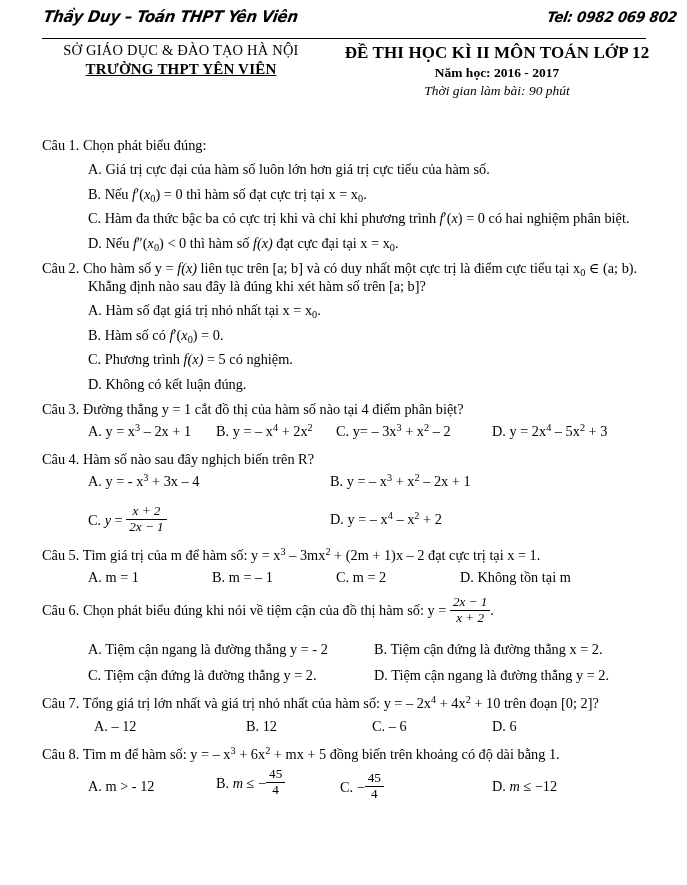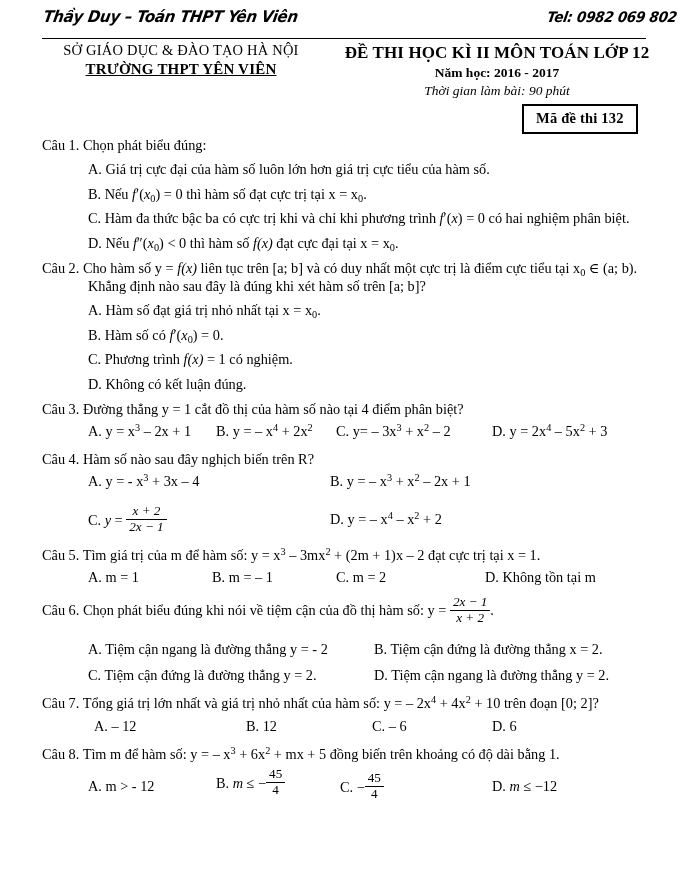--- a/index.html
+++ b/index.html
@@ -174,21 +174,20 @@
     <div class="l1">SỞ GIÁO DỤC &amp; ĐÀO TẠO HÀ NỘI</div>
     <div class="l2">TRƯỜNG THPT YÊN VIÊN</div>
   </div>
 
   <div class="hdr-right">
     <div class="t1">ĐỀ THI HỌC KÌ II MÔN TOÁN LỚP 12</div>
     <div class="t2">Năm học: 2016 - 2017</div>
     <div class="t3">Thời gian làm bài: 90 phút</div>
   </div>
 
-  <div class="code-box">Mã đề thi 132</div>
 
   <div class="body">
 
     <div class="q">
       <div class="q-stem">
         <span>Câu 1.</span>
         <span class="stem-body">Chọn phát biểu đúng:</span>
       </div>
       <div class="opt-line">
         <span>A. Giá trị cực đại của hàm số luôn lớn hơn giá trị cực tiểu của hàm số.</span>
@@ -209,21 +208,21 @@
         <span>Câu 2.</span>
         <span>Cho hàm số y = </span><span class="it">f</span><span class="it">(x)</span><span> liên tục trên [a; b] và có duy nhất một cực trị là điểm cực tiểu tại x</span><sub>0</sub><span> ∈ (a; b). Khẳng định nào sau đây là đúng khi xét hàm số trên [a; b]?</span>
       </div>
       <div class="opt-line">
         <span>A. Hàm số đạt giá trị nhỏ nhất tại x = x</span><sub>0</sub><span>.</span>
       </div>
       <div class="opt-line">
         <span>B. Hàm số có </span><span class="it">f</span><span>′(</span><span class="it">x</span><sub>0</sub><span>) = 0.</span>
       </div>
       <div class="opt-line">
-        <span>C. Phương trình </span><span class="it">f</span><span class="it">(x)</span><span> = 1 có nghiệm.</span>
+        <span>C. Phương trình </span><span class="it">f</span><span class="it">(x)</span><span> = 5 có nghiệm.</span>
       </div>
       <div class="opt-line">
         <span>D. Không có kết luận đúng.</span>
       </div>
     </div>
 
     <div class="q">
       <div class="q-stem">
         <span>Câu 3.</span>
         <span class="stem-body">Đường thẳng y = 1 cắt đồ thị của hàm số nào tại 4 điểm phân biệt?</span>
@@ -253,21 +252,21 @@
 
     <div class="q">
       <div class="q-stem">
         <span>Câu 5.</span>
         <span>Tìm giá trị của m để hàm số: y = x</span><sup>3</sup><span> – 3mx</span><sup>2</sup><span> + (2m + 1)x – 2 đạt cực trị tại x = 1.</span>
       </div>
       <div class="opt-row">
         <span class="opt-abs" style="left:46px">A. m = 1</span>
         <span class="opt-abs" style="left:170px">B. m = – 1</span>
         <span class="opt-abs" style="left:294px">C. m = 2</span>
-        <span class="opt-abs" style="left:443px">D. Không tồn tại m</span>
+        <span class="opt-abs" style="left:418px">D. Không tồn tại m</span>
       </div>
     </div>
 
     <div class="q">
       <div class="q-stem" style="height:40px">
         <span>Câu 6.</span>
         <span>Chọn phát biểu đúng khi nói về tiệm cận của đồ thị hàm số: y = </span><span class="frac it-frac up"><span class="num">2x − 1</span><span class="den">x + 2</span></span><span>.</span>
       </div>
       <div class="opt-row">
         <span class="opt-abs" style="left:46px">A. Tiệm cận ngang là đường thẳng  y = - 2</span>

